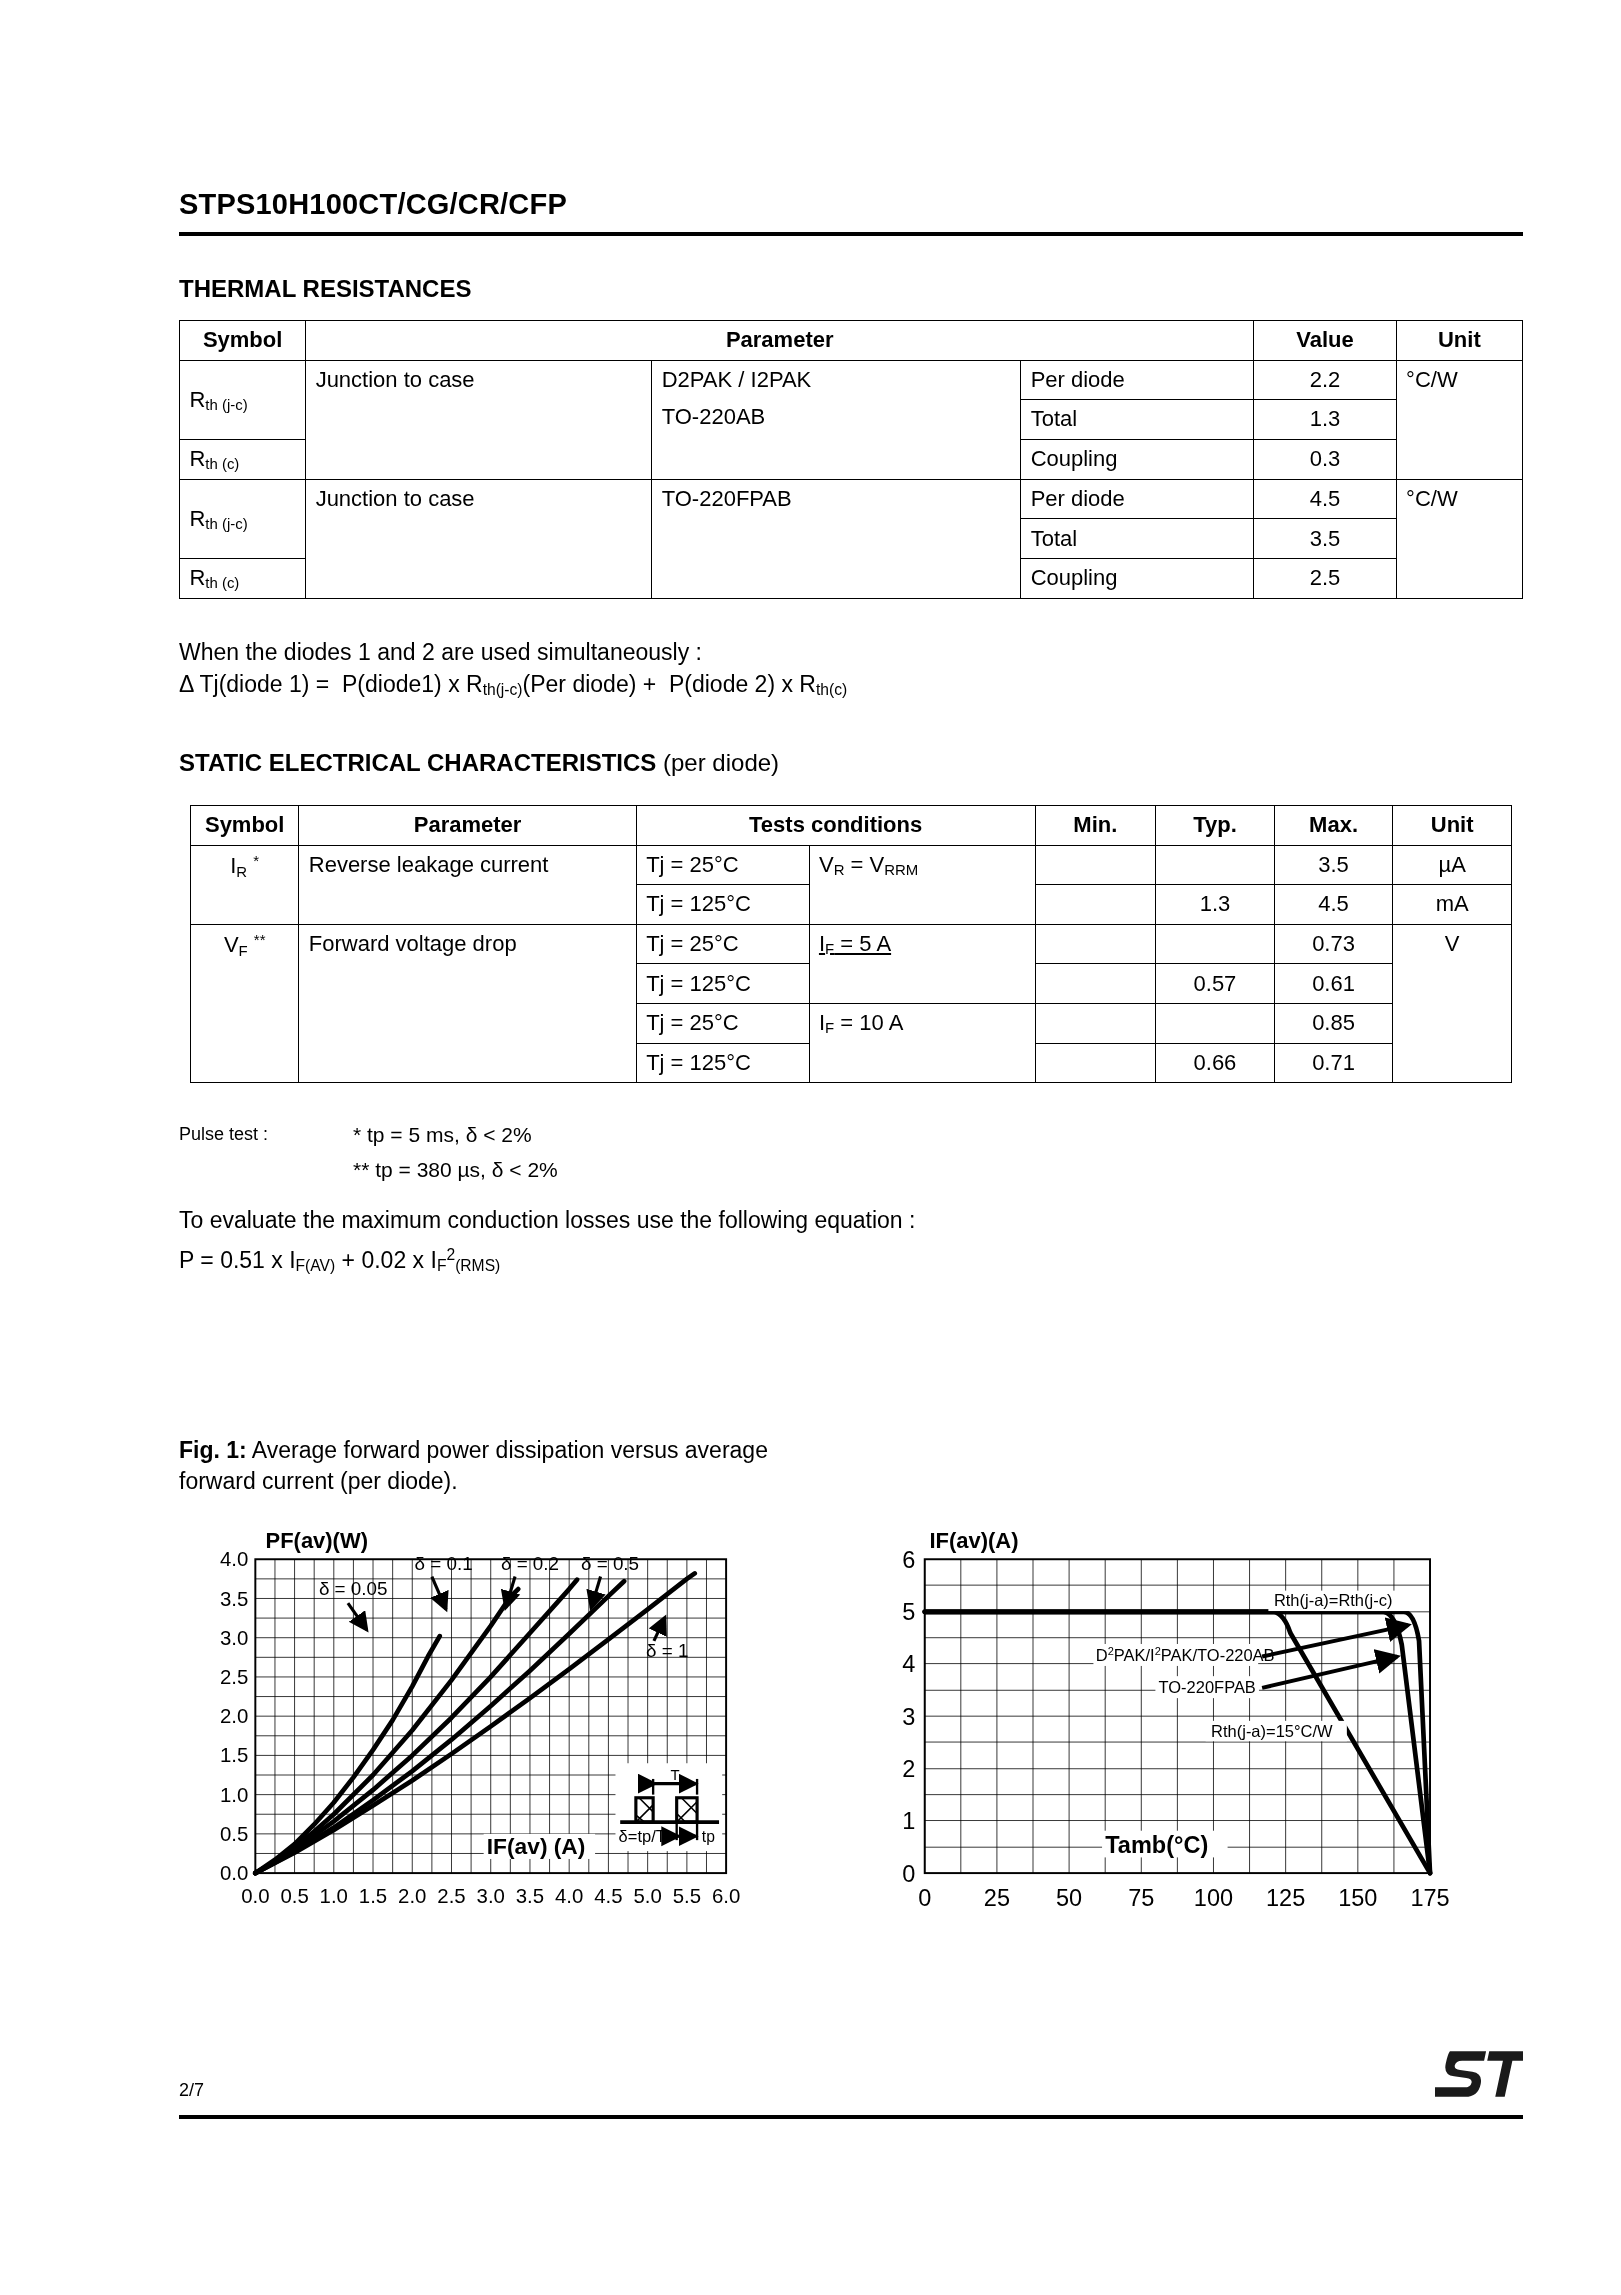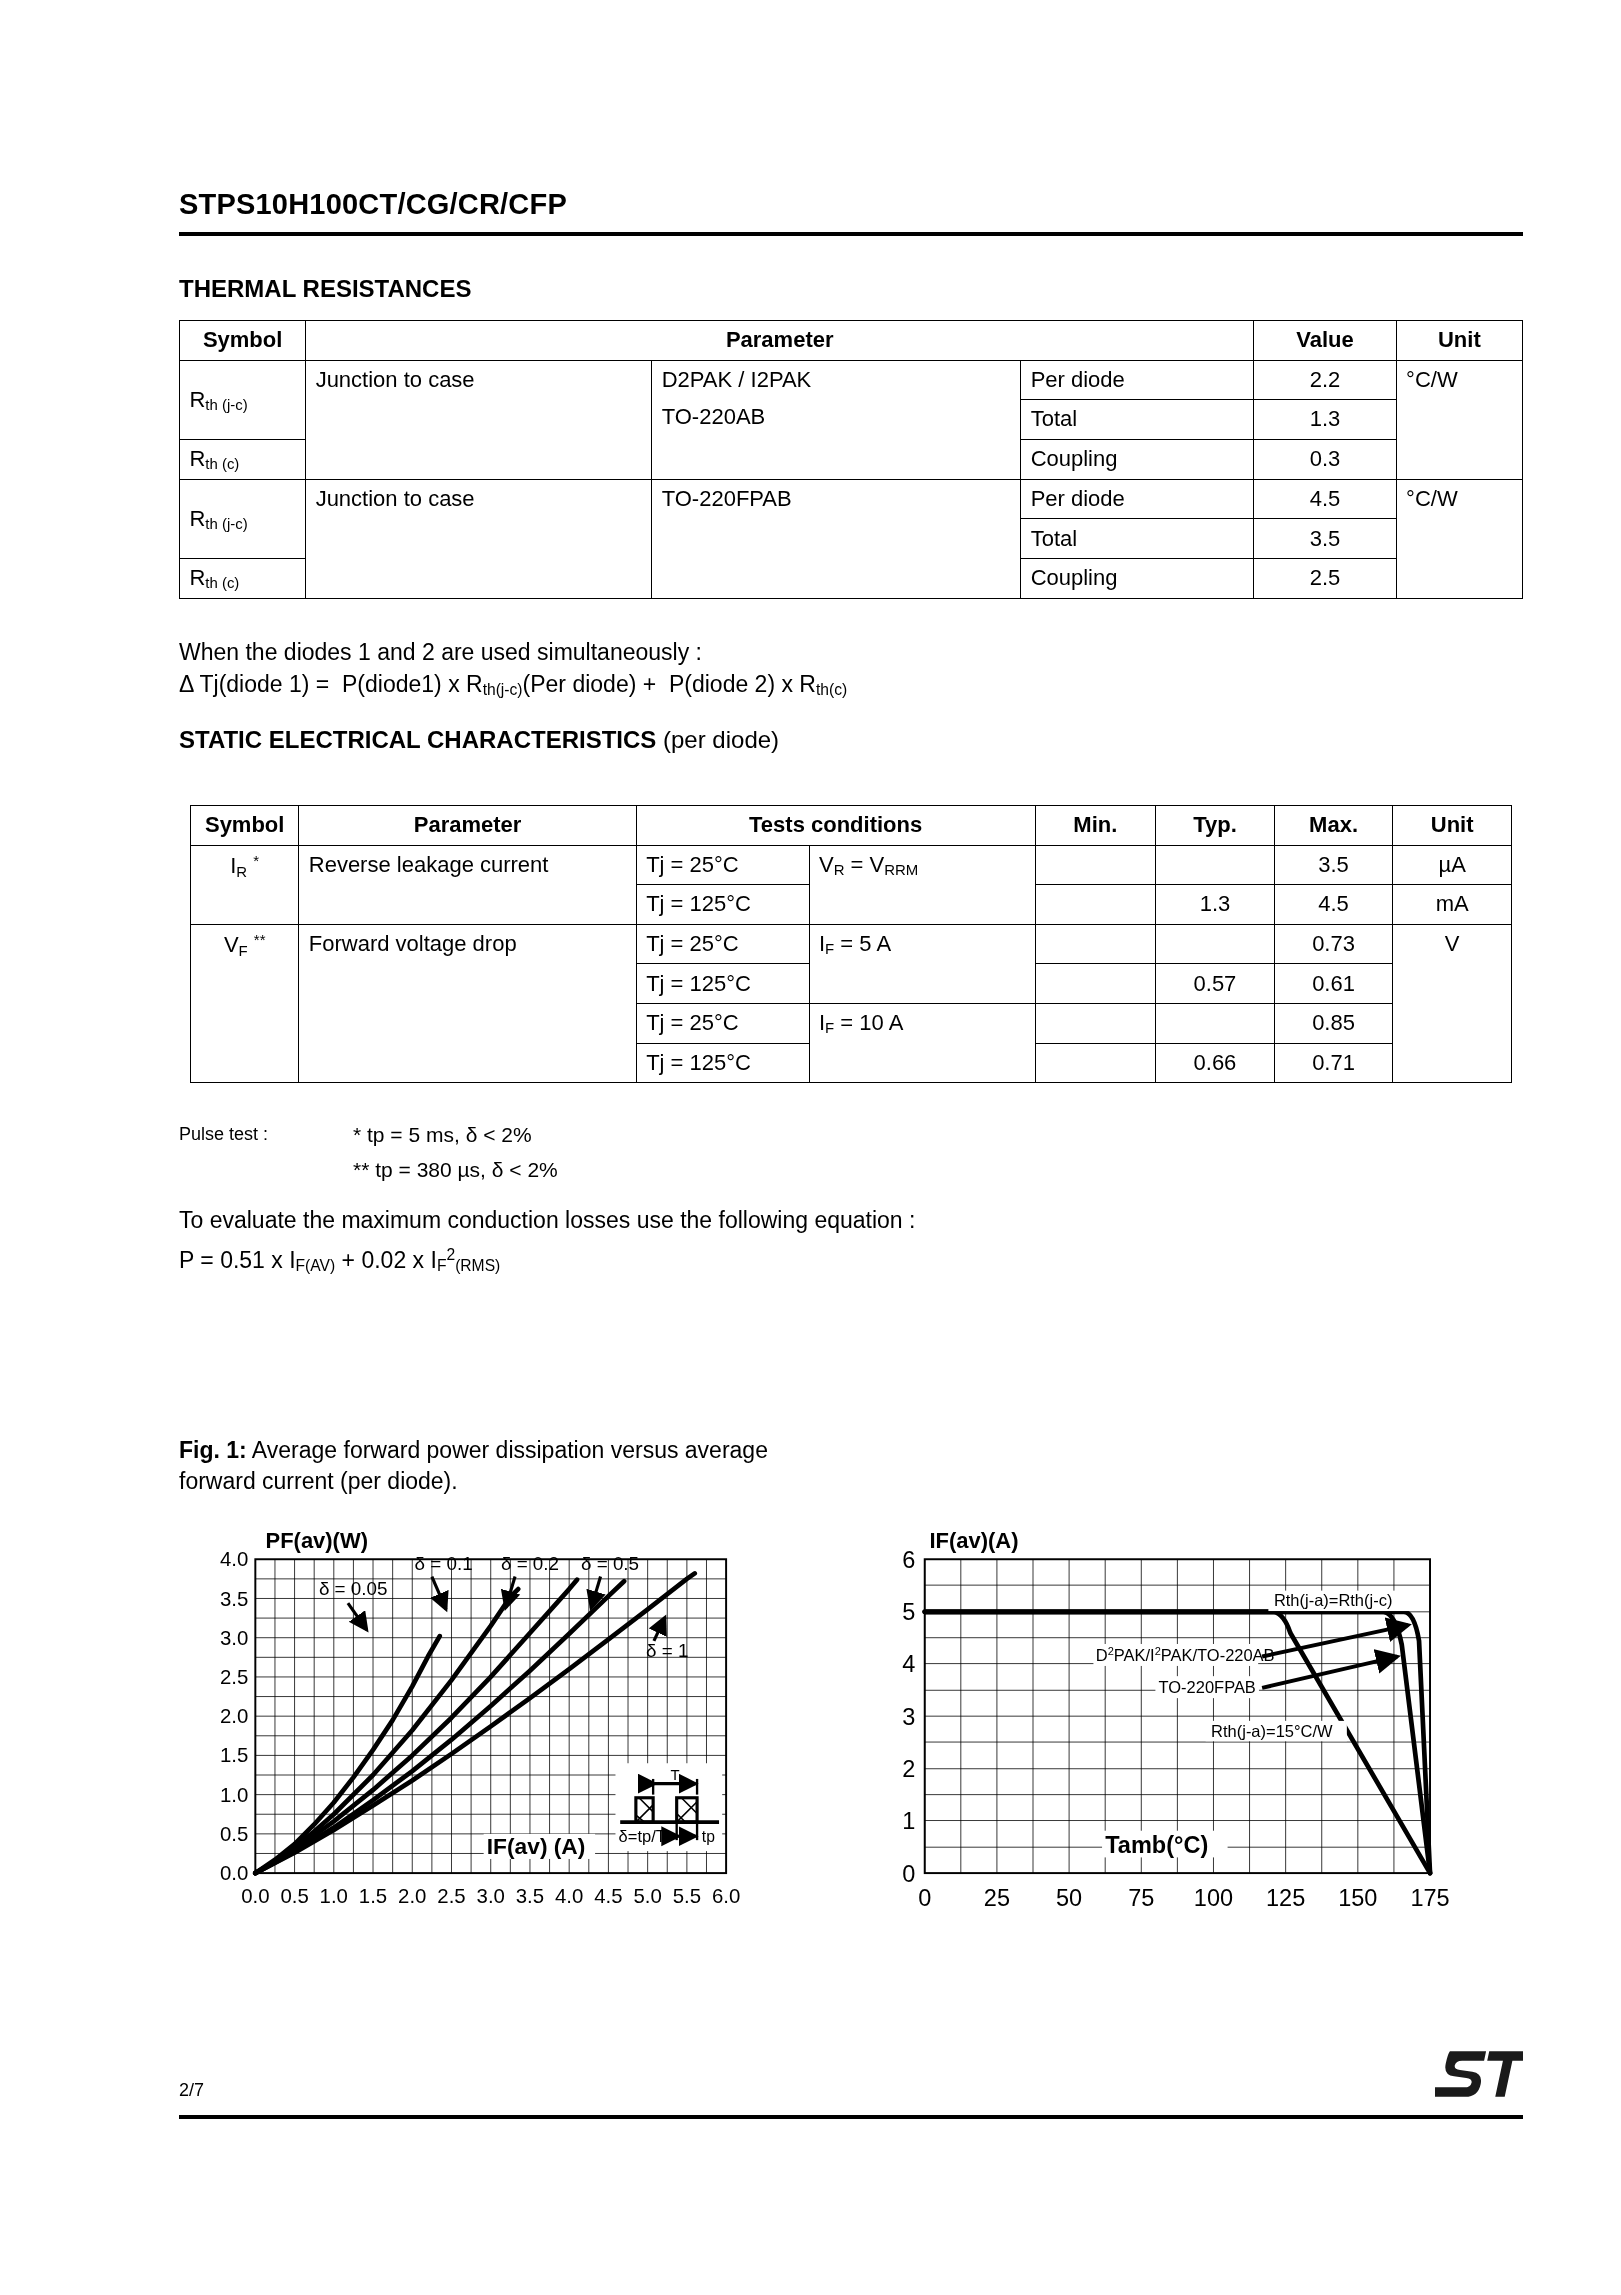--- a/index.html
+++ b/index.html
@@ -144,21 +144,21 @@
         </td>
         <td>Coupling</td>
         <td class="c">2.5</td>
       </tr>
     </tbody>
   </table>
 
   <div class="para" style="left:0;top:637px;">When the diodes 1 and 2 are used simultaneously :</div>
   <div class="para" style="left:0;top:669px;"><span>Δ Tj(diode 1) =  P(diode1) x R</span><sub>th(j-c)</sub><span>(Per diode) +  P(diode 2) x R</span><sub>th(c)</sub></div>
 
-  <div class="section-title" style="left:0;top:726px;"><span>STATIC ELECTRICAL CHARACTERISTICS</span> <span class="sub">(per diode)</span></div>
+  <div class="section-title" style="left:0;top:749px;"><span>STATIC ELECTRICAL CHARACTERISTICS</span> <span class="sub">(per diode)</span></div>
 
   <table class="dt" id="static-table" style="left:11px;top:805px;width:1322px;">
     <colgroup>
       <col style="width:106px">
         <col style="width:330px">
         <col style="width:169px">
         <col style="width:221px">
       <col style="width:118px">
         <col style="width:116px">
         <col style="width:116px">
@@ -196,21 +196,21 @@
         <td class="c">4.5</td>
         <td class="c">mA</td>
       </tr>
 
       <tr class="thick-top">
         <td rowspan="4" class="c" style="vertical-align:top;">
           <span>V</span><sub>F</sub> <sup>**</sup>
         </td>
         <td rowspan="4" style="vertical-align:top;">Forward voltage drop</td>
         <td>Tj = 25°C</td>
-        <td rowspan="2" style="vertical-align:top;">
+        <td rowspan="2" style="vertical-align:top;text-decoration:underline;">
           <span>I</span><sub>F</sub><span> =  5 A</span>
         </td>
         <td class="c"></td>
         <td class="c"></td>
         <td class="c">0.73</td>
         <td rowspan="4" class="c" style="vertical-align:top;">V</td>
       </tr>
       <tr>
         <td>Tj = 125°C</td>
         <td class="c"></td>

